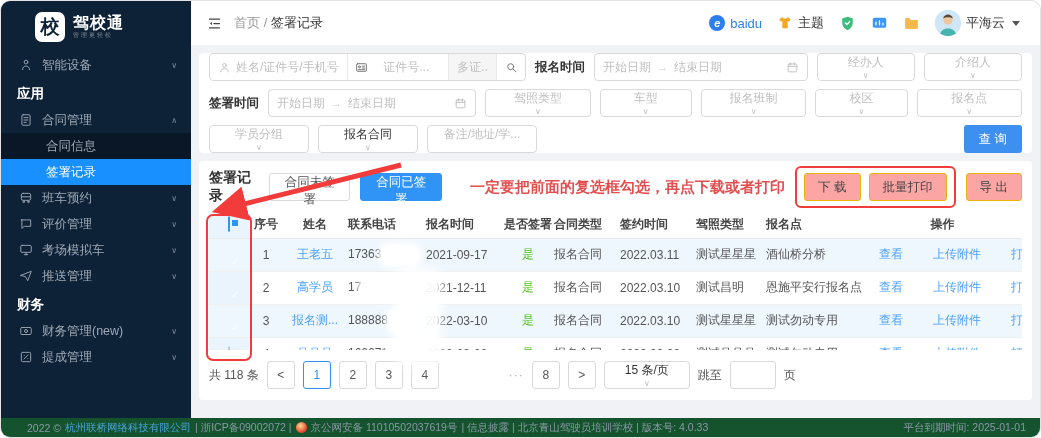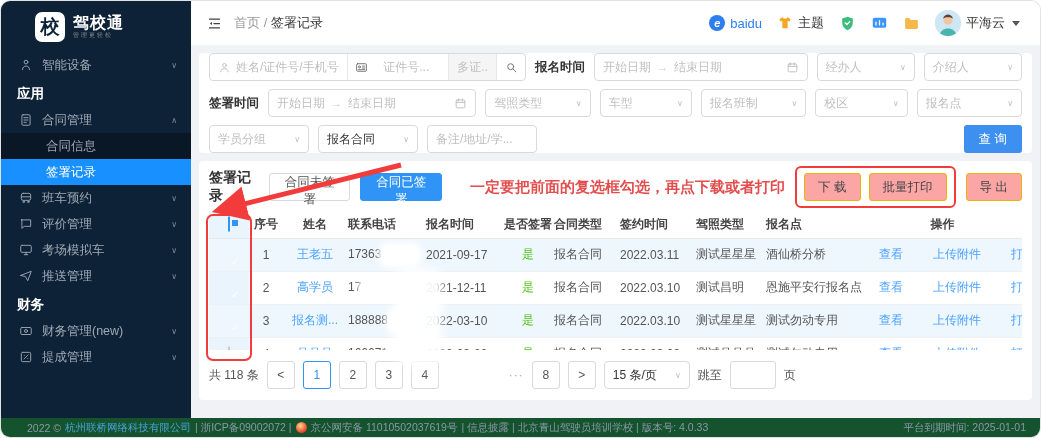--- a/index.html
+++ b/index.html
@@ -45,21 +45,21 @@
   .ig-seg{display:flex;align-items:center;gap:5px;padding:0 8px;}
   .ig-name{width:138px;}
   .ig-cert{width:76px;}
   .ig-grey{width:48px;background:#f5f5f5;border-left:1px solid #e8e8e8;}
   .ig-btn{width:30px;display:flex;align-items:center;justify-content:center;border-left:1px solid #e8e8e8;cursor:pointer;}
   .ig-btn.first{border-left:1px solid #e8e8e8;}
   .gicon{width:13px;height:13px;stroke:#b9b9b9;fill:none;stroke-width:1.6;stroke-linecap:round;}
   .gicon.dark{stroke:#666;}
   .date-range{display:flex;align-items:center;gap:6px;padding:0 8px;width:218px;}
   .range-arrow{color:#ccc;font-size:11px;}
-  .select{display:flex;align-items:center;justify-content:space-between;padding:0 8px;cursor:pointer;}
+  .select{display:flex;align-items:center;justify-content:flex-start;padding:0 8px;cursor:pointer;flex-direction:column;}
   .w96{width:96px;}.w100{width:100px;}.w110{width:110px;}
   .chev-g{font-size:8px;color:#bfbfbf;}
   .sel-val{color:#333;font-size:12px;}
   .spacer{flex:1;}
   .btn-primary{height:28px;padding:0 15px;background:#3d8ff0;color:#fff;border:none;border-radius:3px;font-size:12.5px;cursor:pointer;}
 
   
   .table-panel{background:#fff;border-radius:4px;margin-top:8px;padding:8px 10px 10px;}
   .panel-head{display:flex;align-items:center;gap:10px;padding-bottom:6px;}
   .panel-title{font-size:14px;font-weight:bold;color:#333;}

